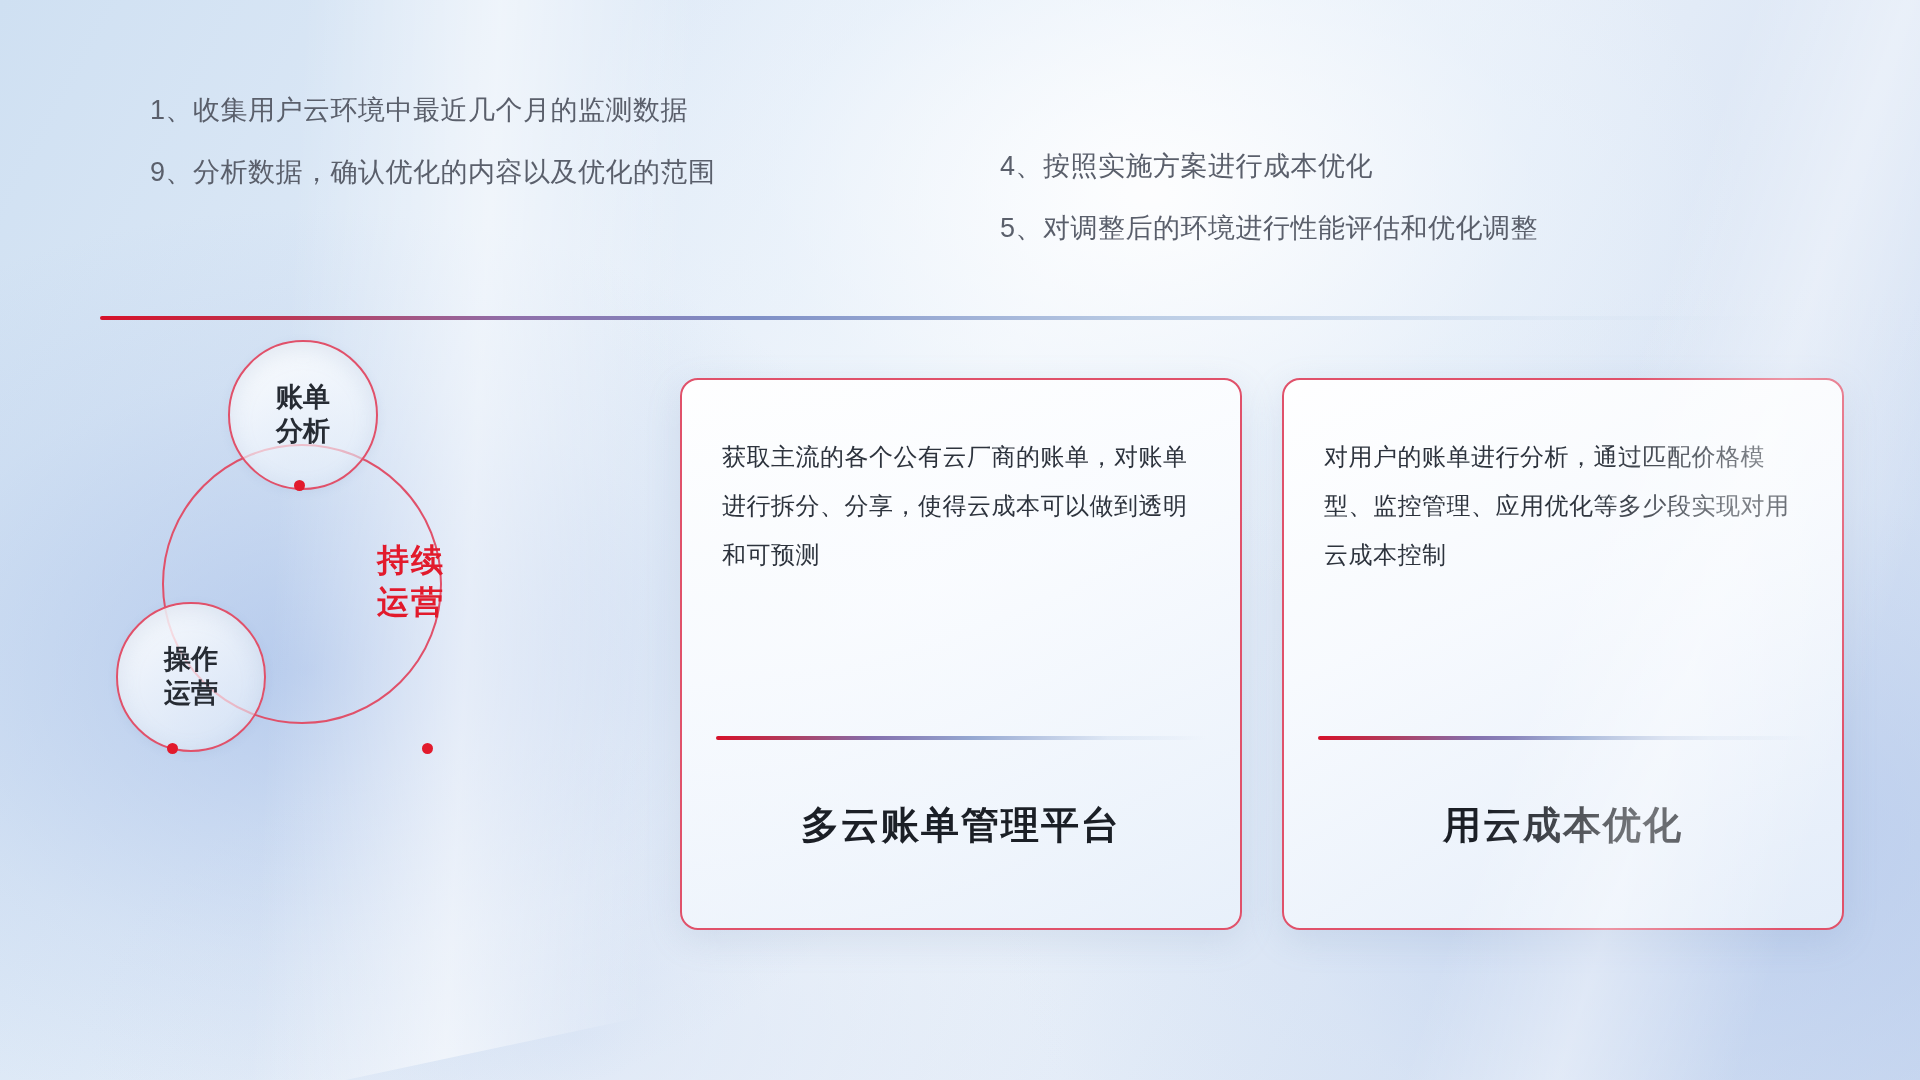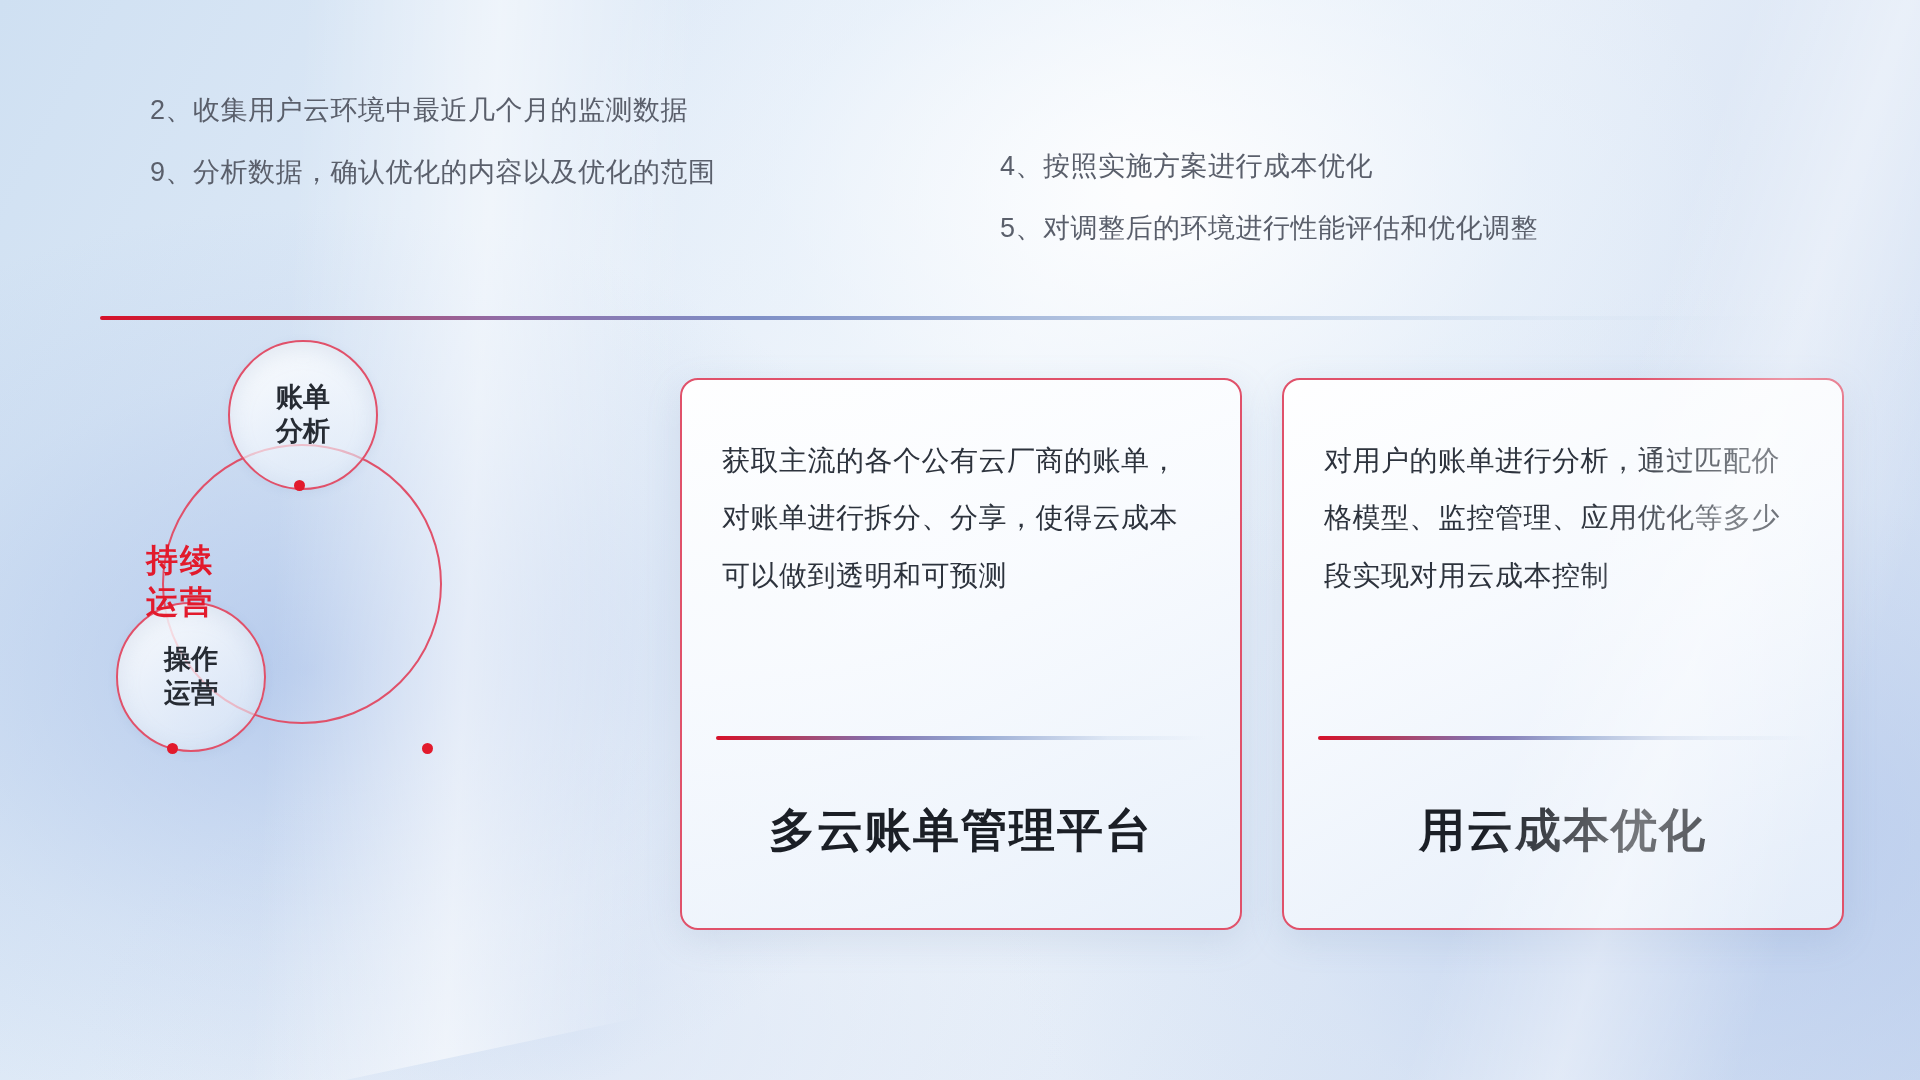--- a/index.html
+++ b/index.html
@@ -106,27 +106,27 @@
     position: absolute;
     left: 62px;
     top: 104px;
     width: 276px;
     height: 276px;
     border-radius: 50%;
     border: 2px solid #e0516a;
   }
   .ring-center {
     position: absolute;
-    left: 46px;
+    left: 69px;
     top: 104px;
     width: 276px;
     height: 276px;
     display: flex;
     align-items: center;
-    justify-content: flex-start;
+    justify-content: flex-end;
     text-align: center;
   }
   .ring-label {
     font-size: 32px;
     font-weight: bold;
     color: #e21a2c;
     line-height: 1.3;
     white-space: pre-line;
     letter-spacing: 2px;
   }
@@ -155,53 +155,53 @@
     box-sizing: border-box;
   }
   .card-1 { left: 680px; }
   .card-2 { left: 1282px; }
 
   .card-body {
     position: absolute;
     left: 40px;
     right: 34px;
     top: 52px;
-    font-size: 28px;
+    font-size: 24px;
     line-height: 2.05;
     color: #2d333d;
     letter-spacing: 0.5px;
   }
   .card-rule {
     position: absolute;
     left: 34px;
     right: 34px;
     top: 356px;
     height: 4px;
     border-radius: 2px;
     background: linear-gradient(90deg, #d6112a 0%, #b3395a 14%, #8470ae 32%, #94a7d1 52%, rgba(200,215,236,0.45) 80%, rgba(255,255,255,0) 100%);
   }
   .card-title {
     position: absolute;
     left: 0;
     right: 0;
     top: 420px;
     text-align: center;
-    font-size: 46px;
+    font-size: 38px;
     font-weight: bold;
     color: #1b1f26;
     letter-spacing: 2px;
   }
 </style>
 </head>
 <body>
 
 <div id="slide">
 
   <div class="steps steps-left">
-    <div class="step-item">2、收集用户云环境中最近几个月的监测数据</div>
+    <div class="step-item">1、收集用户云环境中最近几个月的监测数据</div>
     <div class="step-item">9、分析数据，确认优化的内容以及优化的范围</div>
   </div>
 
   <div class="steps steps-right">
     <div class="step-item">4、按照实施方案进行成本优化</div>
     <div class="step-item">5、对调整后的环境进行性能评估和优化调整</div>
   </div>
 
   <div class="divider"></div>
 

